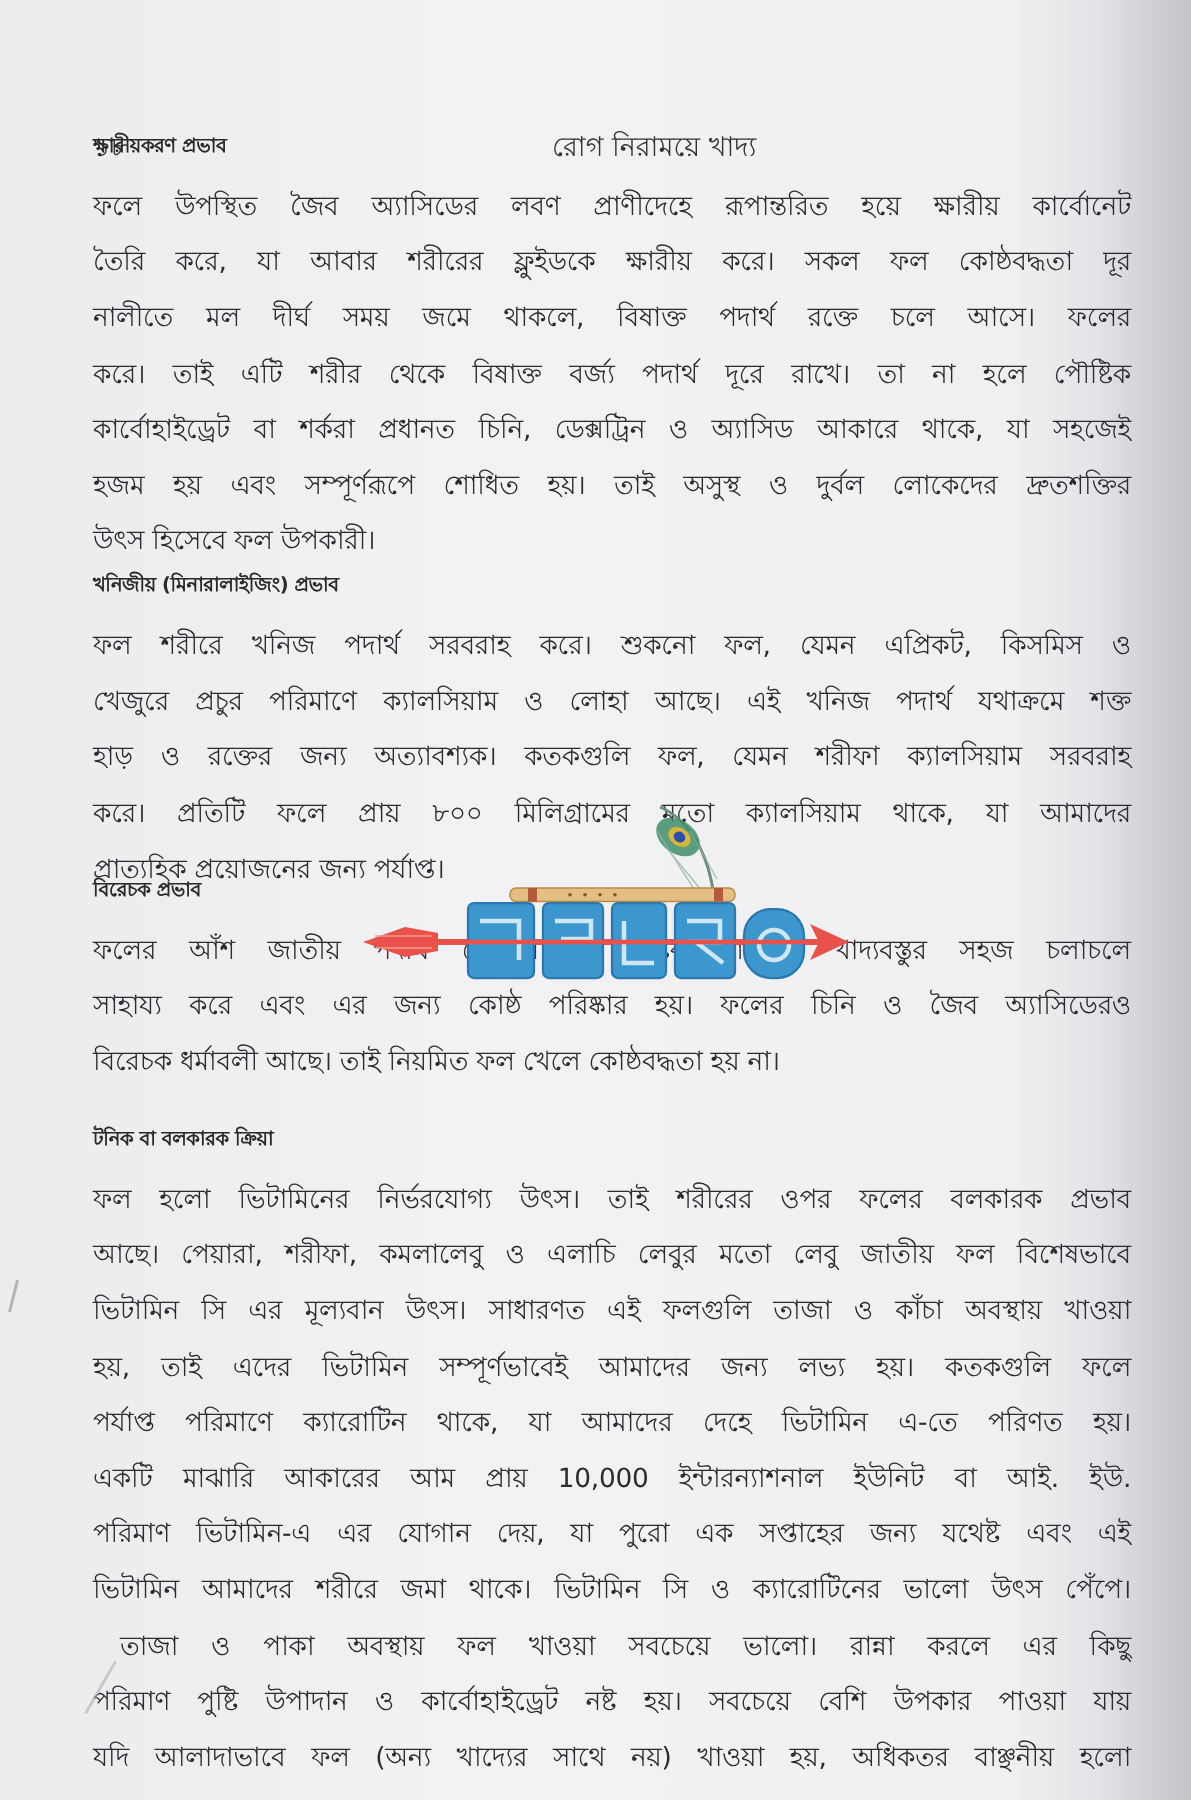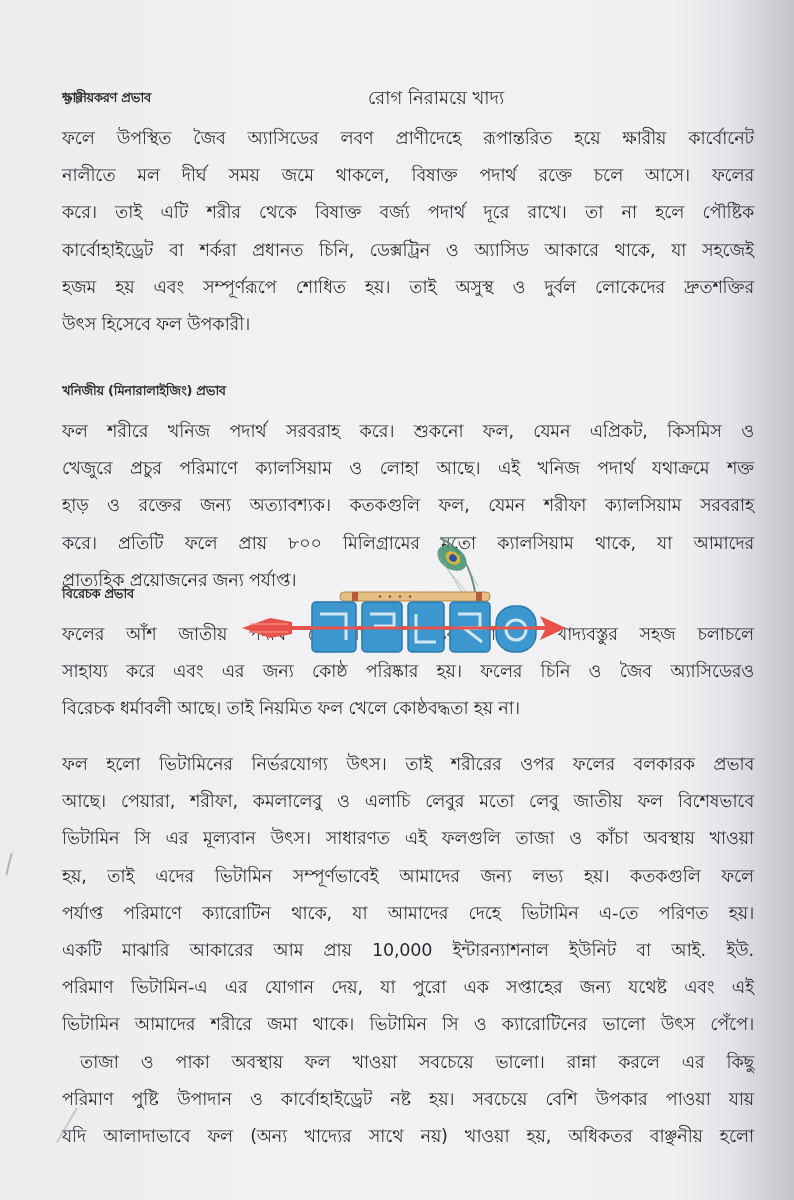--- a/index.html
+++ b/index.html
@@ -126,20 +126,21 @@
     <span class="page-number">১৮</span>
     <span class="book-title">রোগ নিরাময়ে খাদ্য</span>
   </div>
 
   <div class="content">
 
     <div class="section" id="sec1">
       <h2 class="section-heading">ক্ষারীয়করণ প্রভাব</h2>
       <p class="para">
         <span class="ln">ফলে উপস্থিত জৈব অ্যাসিডের লবণ প্রাণীদেহে রূপান্তরিত হয়ে ক্ষারীয় কার্বোনেট</span>
+        <span class="ln">তৈরি করে, যা আবার শরীরের ফ্লুইডকে ক্ষারীয় করে। সকল ফল কোষ্ঠবদ্ধতা দূর</span>
         <span class="ln">নালীতে মল দীর্ঘ সময় জমে থাকলে, বিষাক্ত পদার্থ রক্তে চলে আসে। ফলের</span>
         <span class="ln">করে। তাই এটি শরীর থেকে বিষাক্ত বর্জ্য পদার্থ দূরে রাখে। তা না হলে পৌষ্টিক</span>
         <span class="ln">কার্বোহাইড্রেট বা শর্করা প্রধানত চিনি, ডেক্সট্রিন ও অ্যাসিড আকারে থাকে, যা সহজেই</span>
         <span class="ln">হজম হয় এবং সম্পূর্ণরূপে শোধিত হয়। তাই অসুস্থ ও দুর্বল  লোকেদের দ্রুতশক্তির</span>
         <span class="ln last">উৎস হিসেবে ফল উপকারী।</span>
       </p>
     </div>
 
     <div class="section" id="sec2">
       <h2 class="section-heading light">খনিজীয় (মিনারালাইজিং) প্রভাব</h2>
@@ -155,20 +156,21 @@
     <div class="section" id="sec3">
       <h2 class="section-heading light">বিরেচক প্রভাব</h2>
       <p class="para">
         <span class="ln">ফলের আঁশ জাতীয় পদার্থ সেলুলোজ, পৌষ্টিক নালীতে খাদ্যবস্তুর সহজ চলাচলে</span>
         <span class="ln">সাহায্য করে এবং এর জন্য কোষ্ঠ পরিষ্কার হয়। ফলের চিনি ও জৈব অ্যাসিডেরও</span>
         <span class="ln last">বিরেচক ধর্মাবলী আছে। তাই নিয়মিত ফল খেলে কোষ্ঠবদ্ধতা হয় না।</span>
       </p>
     </div>
 
     <div class="section" id="sec4">
+      <h2 class="section-heading">টনিক বা বলকারক ক্রিয়া</h2>
       <p class="para">
         <span class="ln">ফল হলো ভিটামিনের নির্ভরযোগ্য উৎস। তাই শরীরের ওপর ফলের বলকারক প্রভাব</span>
         <span class="ln">আছে। পেয়ারা, শরীফা, কমলালেবু ও এলাচি লেবুর মতো লেবু জাতীয় ফল বিশেষভাবে</span>
         <span class="ln">ভিটামিন সি এর মূল্যবান উৎস। সাধারণত এই ফলগুলি তাজা ও কাঁচা অবস্থায় খাওয়া</span>
         <span class="ln">হয়, তাই এদের ভিটামিন সম্পূর্ণভাবেই আমাদের জন্য লভ্য হয়। কতকগুলি ফলে</span>
         <span class="ln">পর্যাপ্ত পরিমাণে ক্যারোটিন থাকে, যা আমাদের দেহে ভিটামিন এ-তে পরিণত হয়।</span>
         <span class="ln">একটি মাঝারি আকারের আম প্রায় 10,000 ইন্টারন্যাশনাল ইউনিট বা আই. ইউ.</span>
         <span class="ln">পরিমাণ ভিটামিন-এ এর যোগান দেয়, যা পুরো এক সপ্তাহের জন্য যথেষ্ট এবং এই</span>
         <span class="ln">ভিটামিন আমাদের শরীরে জমা থাকে। ভিটামিন সি ও ক্যারোটিনের ভালো উৎস পেঁপে।</span>
         <span class="ln indent">তাজা ও পাকা অবস্থায় ফল খাওয়া সবচেয়ে ভালো। রান্না করলে এর কিছু</span>

